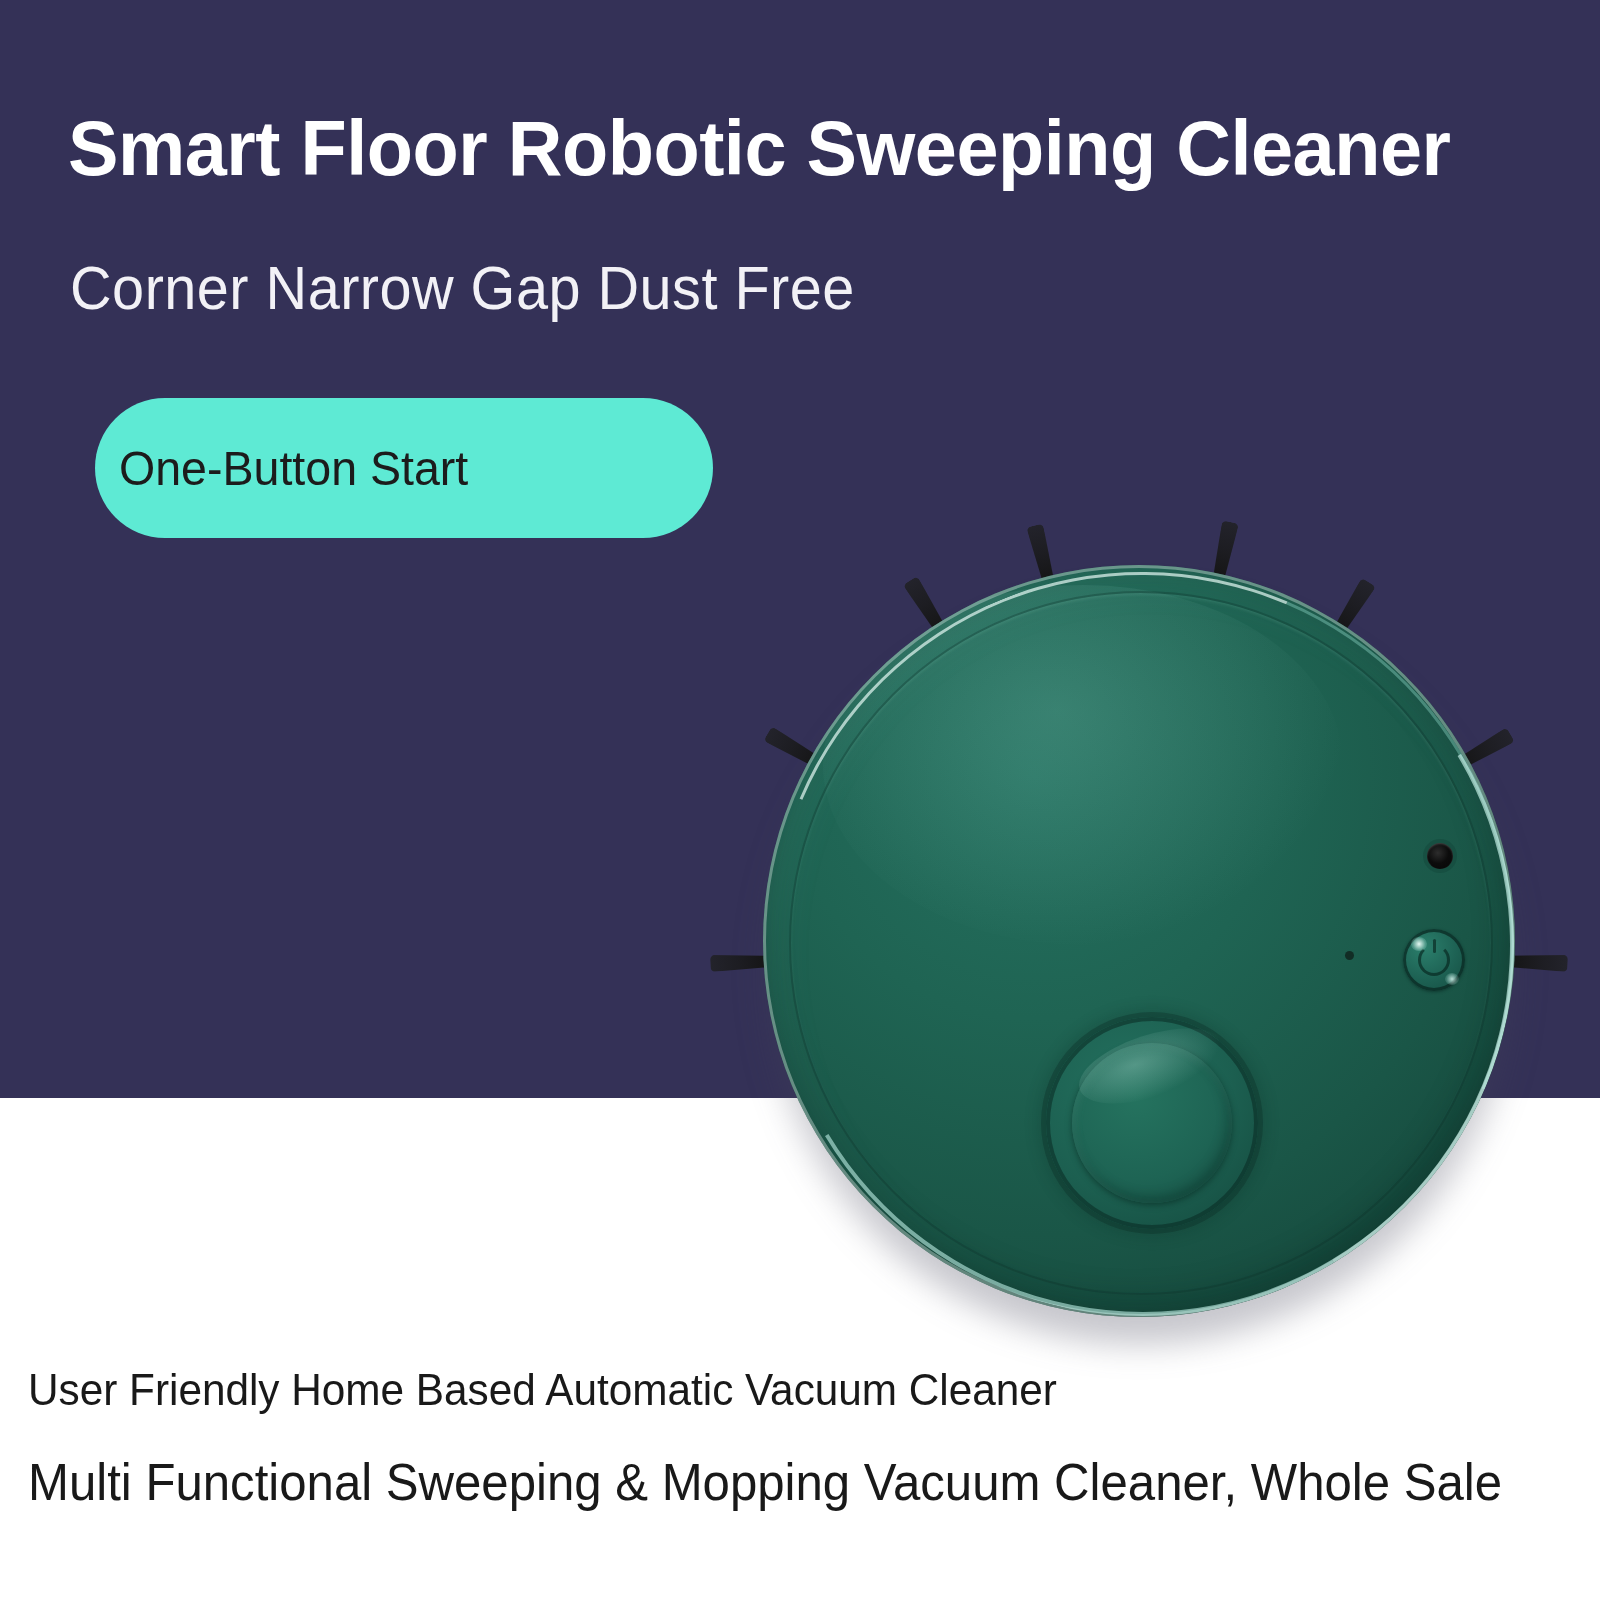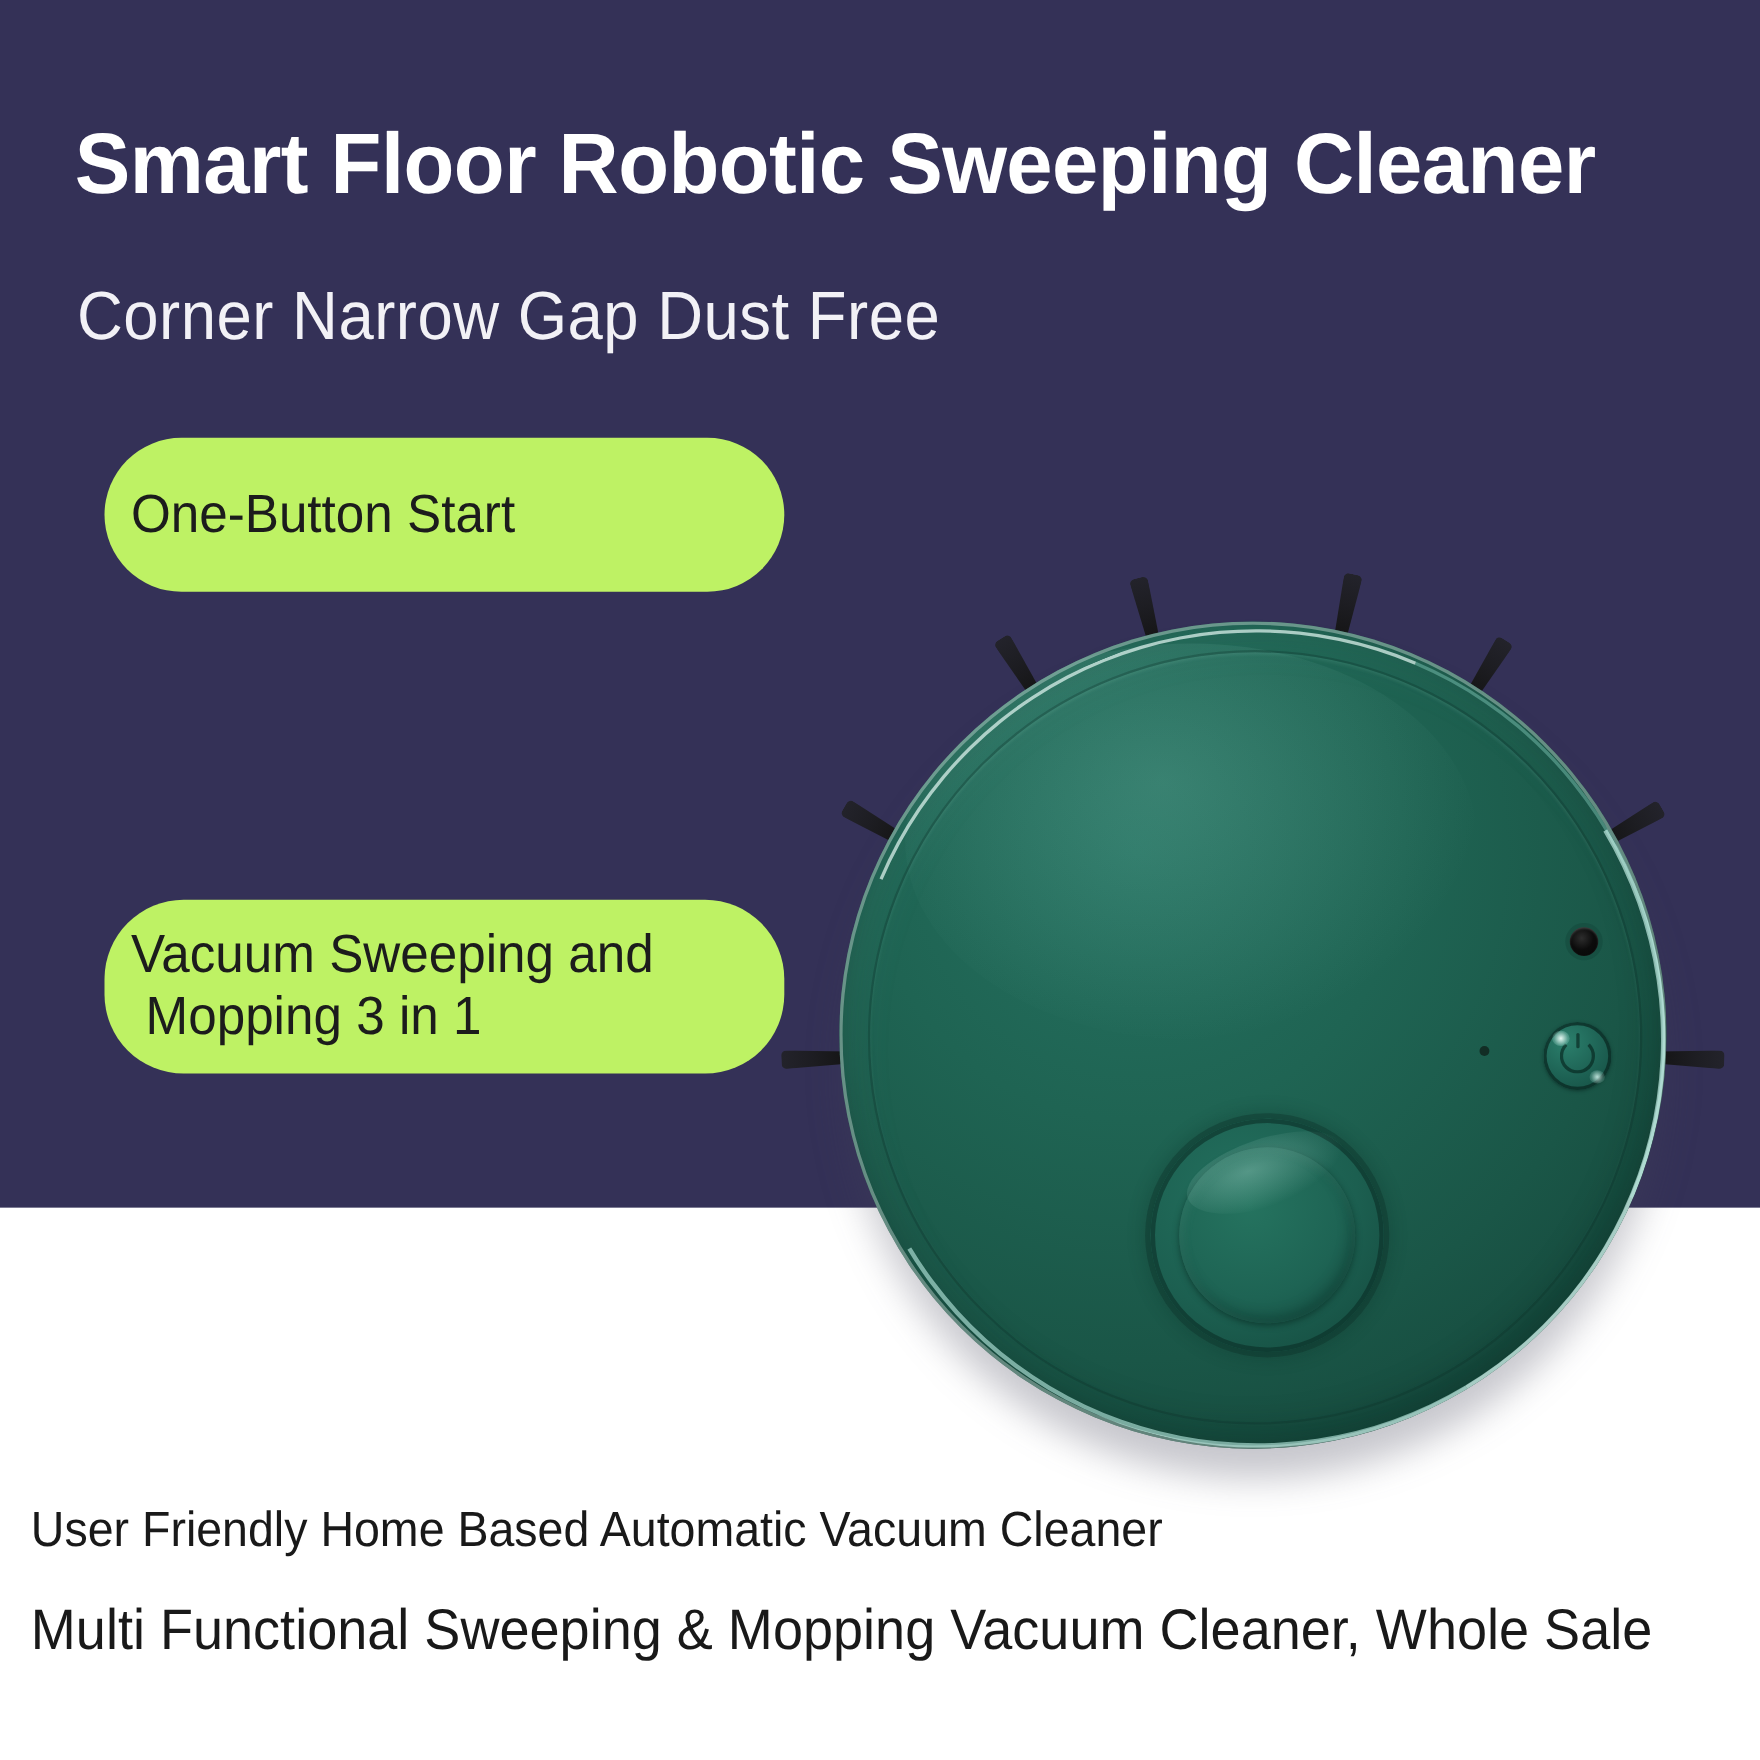--- a/index.html
+++ b/index.html
@@ -61,21 +61,21 @@
     letter-spacing: 0.5px;
     white-space: nowrap;
     transform: scaleX(0.93);
     transform-origin: left center;
   }
 
   
   .pill {
     position: absolute;
     left: 95px;
-    background: #bef264;
+    background: #5eead4;
     border-radius: 72px;
     box-sizing: border-box;
     display: flex;
     flex-direction: column;
     justify-content: center;
     color: #1c1c1c;
     font-family: "Liberation Sans Narrow", "Liberation Sans", sans-serif;
     font-weight: 400;
     padding: 0 26px 0 24px;
     overflow: hidden;
@@ -367,21 +367,17 @@
   </div>
 
   <div class="title">Smart Floor Robotic Sweeping Cleaner</div>
   <div class="subtitle">Corner  Narrow Gap  Dust Free</div>
 
   <div class="pill pill-1">
     <div class="pill-line">One-Button Start</div>
   </div>
 
 
-  <div class="pill pill-3">
-    <div class="pill-line">Vacuum Sweeping and</div>
-    <div class="pill-line indent">Mopping 3 in 1</div>
-  </div>
 
   <div class="caption caption-1">User Friendly Home Based Automatic Vacuum Cleaner</div>
   <div class="caption caption-2">Multi Functional Sweeping &amp; Mopping  Vacuum Cleaner, Whole Sale</div>
 
 </div>
 
 </body></html>

